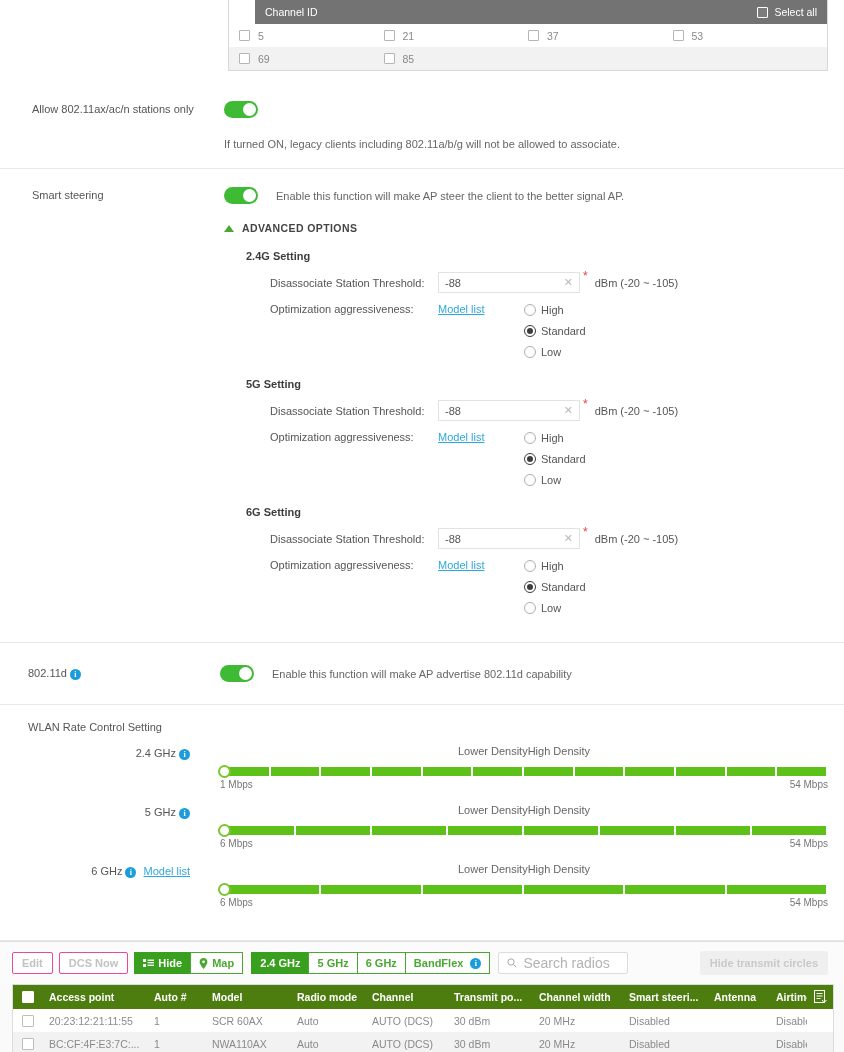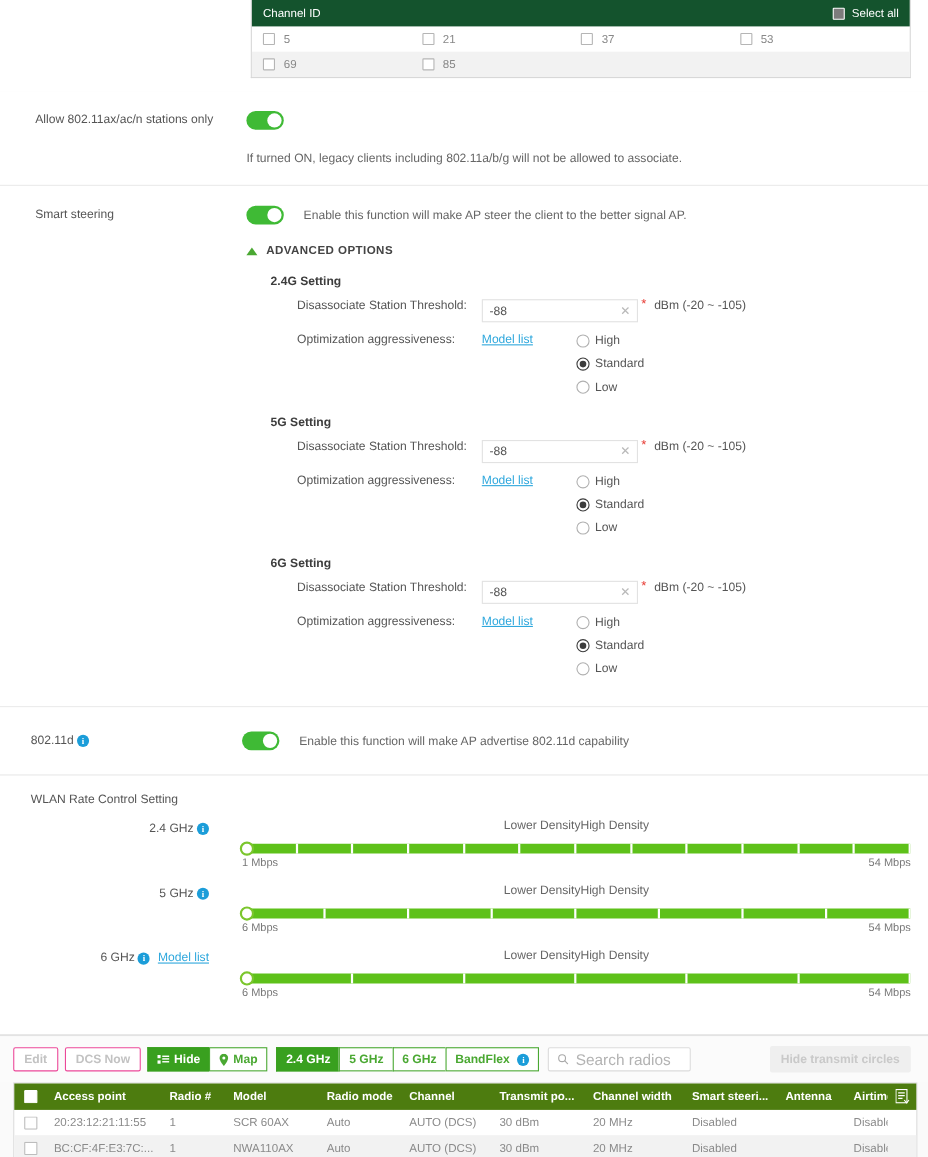--- a/index.html
+++ b/index.html
@@ -34,27 +34,28 @@
   
   .chan-wrap { padding: 0 0 12px 0; background:#fff; }
   .chan-table {
     margin-left:228px;
     margin-right:16px;
     border:1px solid #d8d8d8;
     border-top:none;
     background:#fff;
   }
   .chan-head {
-    background:#14532d;
+    background:#737373;
     color:#fff;
     height:24px;
     display:flex;
     align-items:center;
     padding:0 10px;
     font-size:10.5px;
+    margin-left:26px;
   }
   .chan-head .title { flex:1; }
   .chan-head .selall { display:flex; align-items:center; gap:6px; }
   .chan-row {
     display:flex;
     height:23px;
     align-items:center;
     padding:0 10px;
     font-size:10.5px;
     color:#888;
@@ -100,21 +101,21 @@
   .tri-up {
     width:0;height:0;
     border-left:5px solid transparent;
     border-right:5px solid transparent;
     border-bottom:7px solid #4aa832;
   }
   .band-title {
     font-weight:700; color:#3d3d3d; font-size:11px;
     margin: 16px 0 10px 22px;
   }
-  .frow { display:flex; align-items:flex-start; margin-left:46px; margin-bottom:6px; }
+  .frow { display:flex; align-items:center; margin-left:46px; margin-bottom:6px; }
   .flabel { width:168px; font-size:11px; color:#555; }
   .finput {
     width:142px; height:21px;
     border:1px solid #e2e2e2;
     background:#fff;
     display:flex; align-items:center;
     padding:0 6px;
     font-size:11px; color:#555;
     position:relative;
   }
@@ -555,21 +556,21 @@
       <div class="spacer"></div>
       <div class="hide-btn">Hide transmit circles</div>
     </div>
 
     <div class="rtable">
       <div class="rthead">
         <div class="c c0">
             <span class="cbx-h"></span>
           </div>
         <div class="c c1">Access point</div>
-        <div class="c c2">Radio #</div>
+        <div class="c c2">Auto #</div>
         <div class="c c3">Model</div>
         <div class="c c4">Radio mode</div>
         <div class="c c5">Channel</div>
         <div class="c c6">Transmit po...</div>
         <div class="c c7">Channel width</div>
         <div class="c c8">Smart steeri...</div>
         <div class="c c9">Antenna</div>
         <div class="c c10">Airtime fairness</div>
         <div class="c c11">
           <svg width="13" height="14" viewBox="0 0 13 14">

